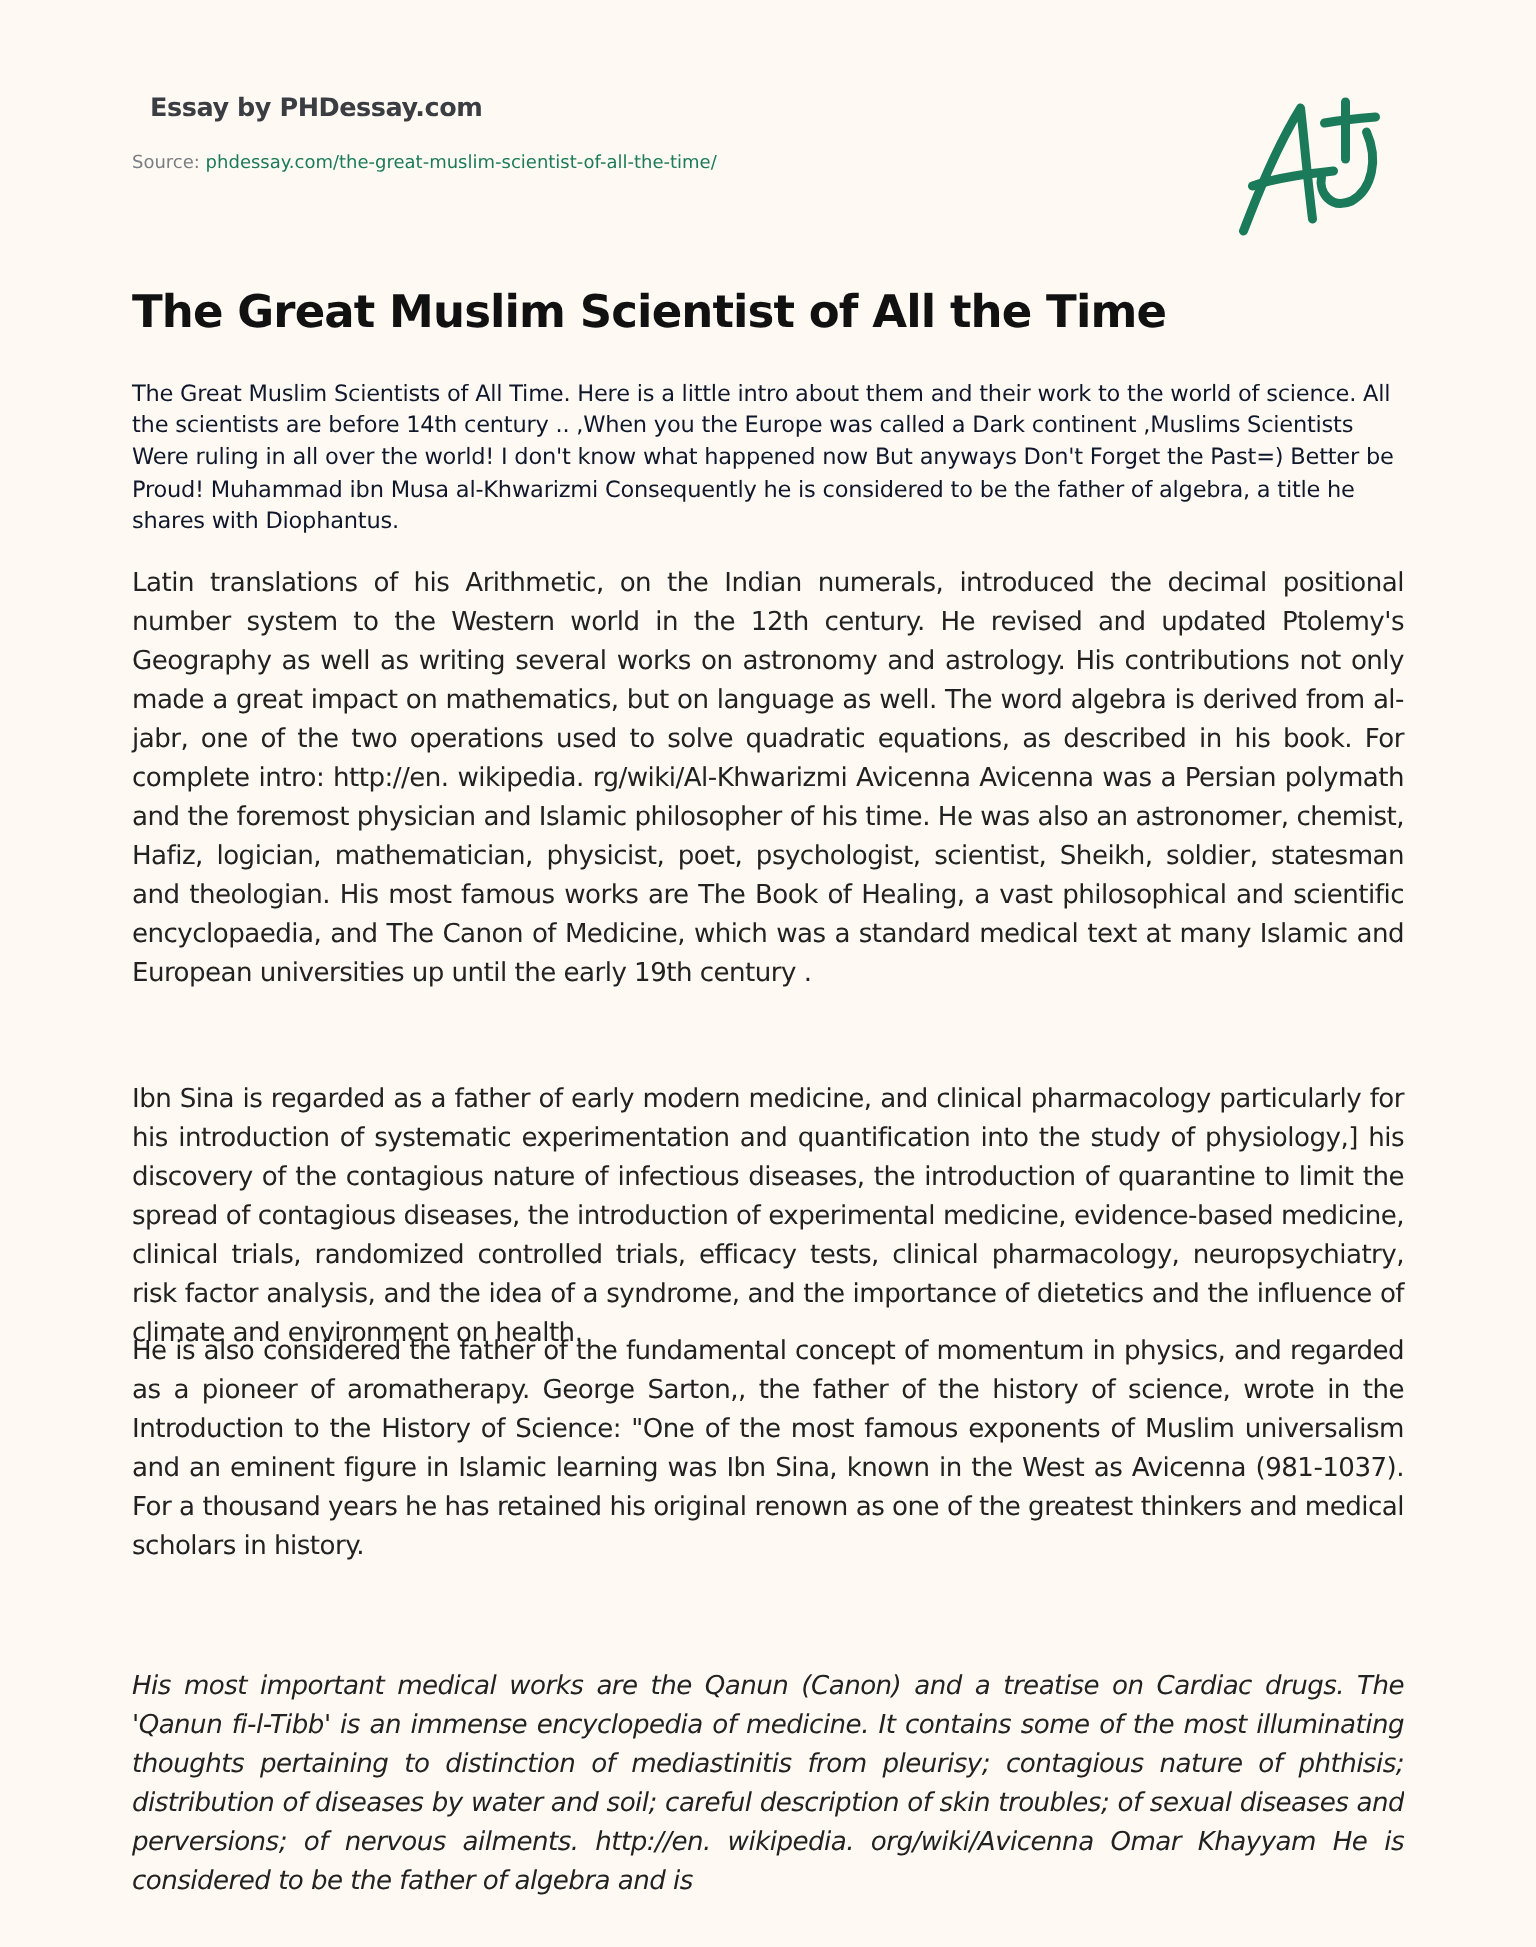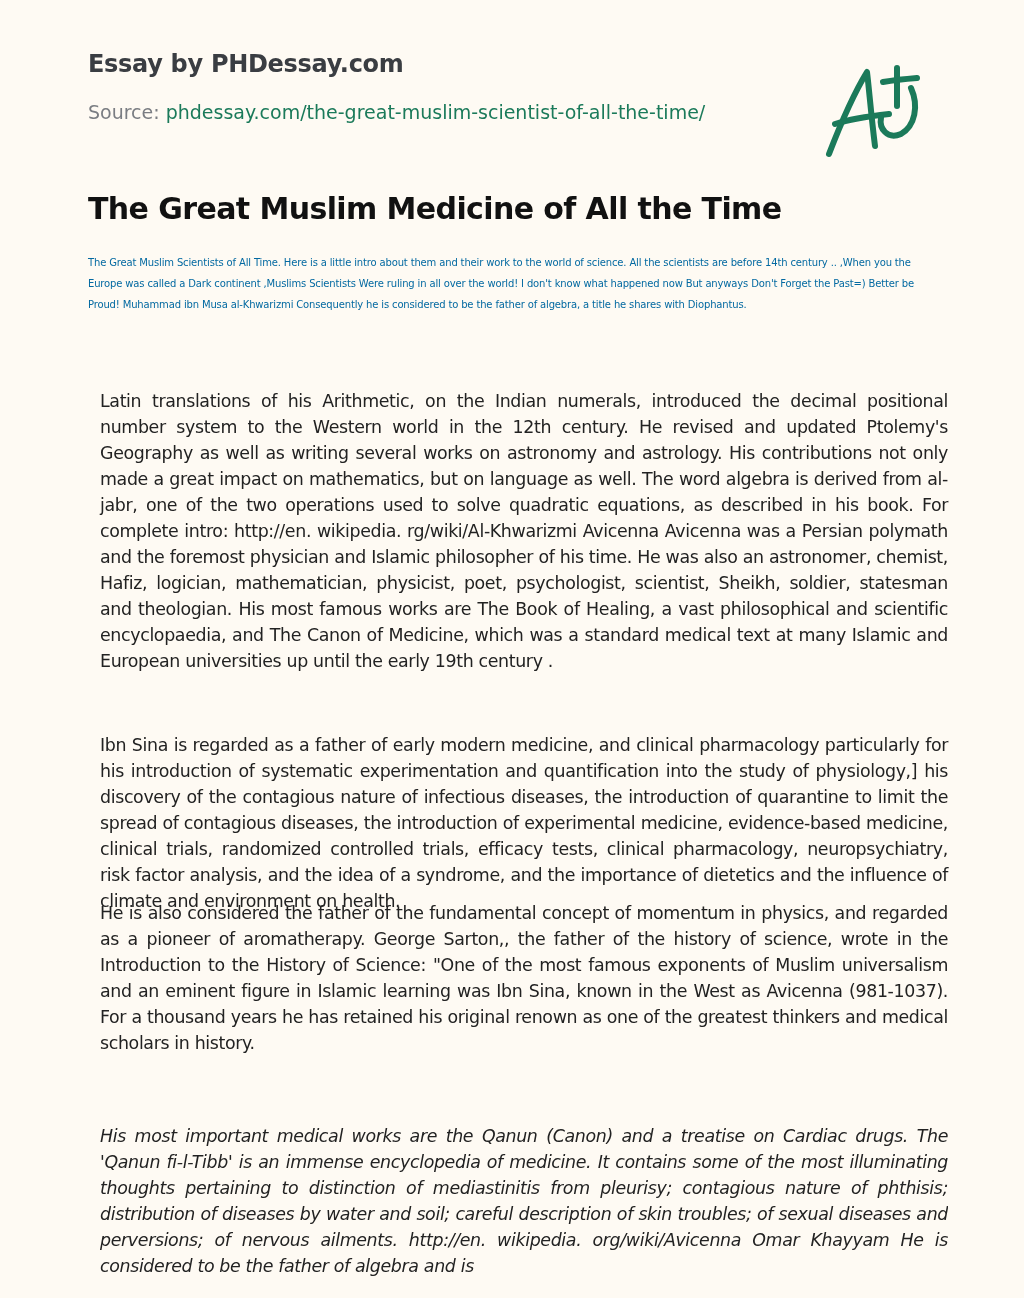--- a/index.html
+++ b/index.html
@@ -24,30 +24,30 @@
     .header {
       position: relative;
       height: 170px;
     }
     .site-title {
       position: absolute;
       left: 0;
       top: 50px;
       font-family: "DejaVu Sans", sans-serif;
       font-weight: bold;
-      font-size: 24px;
+      font-size: 17px;
       color: #3a3d42;
       letter-spacing: -0.3px;
-      margin: 0;
+      margin: 12px;
     }
     .source-line {
       position: absolute;
       left: 0;
       top: 101px;
-      font-size: 19px;
+      font-size: 12px;
       color: #7a7d82;
       white-space: nowrap;
     }
     .source-link {
       color: #1b7a5a;
       text-decoration: none;
     }
     .logo {
       position: absolute;
       left: 737px;
@@ -66,30 +66,30 @@
       color: #111111;
       letter-spacing: -0.6px;
       white-space: nowrap;
     }
     .intro {
       position: absolute;
       left: 0;
       top: 252px;
       width: 848px;
       margin: 0;
-      font-size: 10px;
+      font-size: 15px;
       line-height: 21.2px;
-      color: #0369a1;
+      color: #0f172a;
       letter-spacing: -0.15px;
     }
     .body-text {
       position: absolute;
       left: 0;
       width: 848px;
-      margin: 12px;
+      margin: 0;
       font-size: 17.4px;
       line-height: 26px;
       color: #222222;
       text-align: justify;
       letter-spacing: -0.35px;
     }
     #p1 { top: 376px; }
     #p2 { top: 720px; }
     #p3 { top: 888px; }
     #p4 { top: 1111px; height: 182px; overflow: hidden; font-style: italic; }
@@ -107,21 +107,21 @@
       <g fill="none" stroke="#1b7a5a" stroke-width="6" stroke-linecap="round" stroke-linejoin="round">
         <path d="M4 92 C14 66, 26 36, 42 10 C44 26, 46 52, 50 84"></path>
         <path d="M10 62 C28 56, 46 54, 64 52"></path>
         <path d="M72 6 L72 44"></path>
         <path d="M58 20 C70 18, 80 17, 92 16"></path>
         <path d="M86 26 C94 44, 90 64, 76 72 C62 78, 54 66, 56 56"></path>
       </g>
     </svg>
   </div>
 
-  <h1 class="doc-title">The Great Muslim Medicine of All the Time</h1>
+  <h1 class="doc-title">The Great Muslim Scientist of All the Time</h1>
 
   <p class="intro">The Great Muslim Scientists of All Time. Here is a little intro about them and their work to the world of science. All the scientists are before 14th century .. ,When you the Europe was called a Dark continent ,Muslims Scientists Were ruling in all over the world! I don't know what happened now But anyways Don't Forget the Past=) Better be Proud! Muhammad ibn Musa al-Khwarizmi Consequently he is considered to be the father of algebra, a title he shares with Diophantus.</p>
 
   <p class="body-text" id="p1">Latin translations of his Arithmetic, on the Indian numerals, introduced the decimal positional number system to the Western world in the 12th century.  He revised and updated Ptolemy's Geography as well as writing several works on astronomy and astrology. His contributions not only made a great impact on mathematics, but on language as well. The word algebra is derived from al-jabr, one of the two operations used to solve quadratic equations, as described in his book. For complete intro: http://en. wikipedia. rg/wiki/Al-Khwarizmi Avicenna Avicenna was a Persian polymath and the foremost physician and Islamic philosopher of his time. He was also an astronomer, chemist, Hafiz, logician, mathematician, physicist, poet, psychologist, scientist, Sheikh, soldier, statesman and theologian. His most famous works are The Book of Healing, a vast philosophical and scientific encyclopaedia, and The Canon of Medicine, which was a standard medical text at many Islamic and European universities up until the early 19th century .</p>
   <p class="body-text" id="p2">Ibn Sina is regarded as a father of early modern medicine, and clinical pharmacology particularly for his introduction of systematic experimentation and quantification into the study of physiology,] his discovery of the contagious nature of infectious diseases, the introduction of quarantine to limit the spread of contagious diseases, the introduction of experimental medicine, evidence-based medicine, clinical trials, randomized controlled trials, efficacy tests, clinical pharmacology, neuropsychiatry, risk factor analysis, and the idea of a syndrome, and the importance of dietetics and the influence of climate and environment on health.</p>
   <p class="body-text" id="p3">He is also considered the father of the fundamental concept of momentum in physics, and regarded as a pioneer of aromatherapy. George Sarton,, the father of the history of science, wrote in the Introduction to the History of Science: "One of the most famous exponents of Muslim universalism and an eminent figure in Islamic learning was Ibn Sina, known in the West as Avicenna (981-1037). For a thousand years he has retained his original renown as one of the greatest thinkers and medical scholars in history.</p>
   <p class="body-text" id="p4">His most important medical works are the Qanun (Canon) and a treatise on Cardiac drugs. The 'Qanun fi-l-Tibb' is an immense encyclopedia of medicine. It contains some of the most illuminating thoughts pertaining to distinction of mediastinitis from pleurisy; contagious nature of phthisis; distribution of diseases by water and soil; careful description of skin troubles; of sexual diseases and perversions; of nervous ailments. http://en. wikipedia. org/wiki/Avicenna Omar Khayyam He is considered to be the father of algebra and is</p>
 </div>
 
 </body></html>

